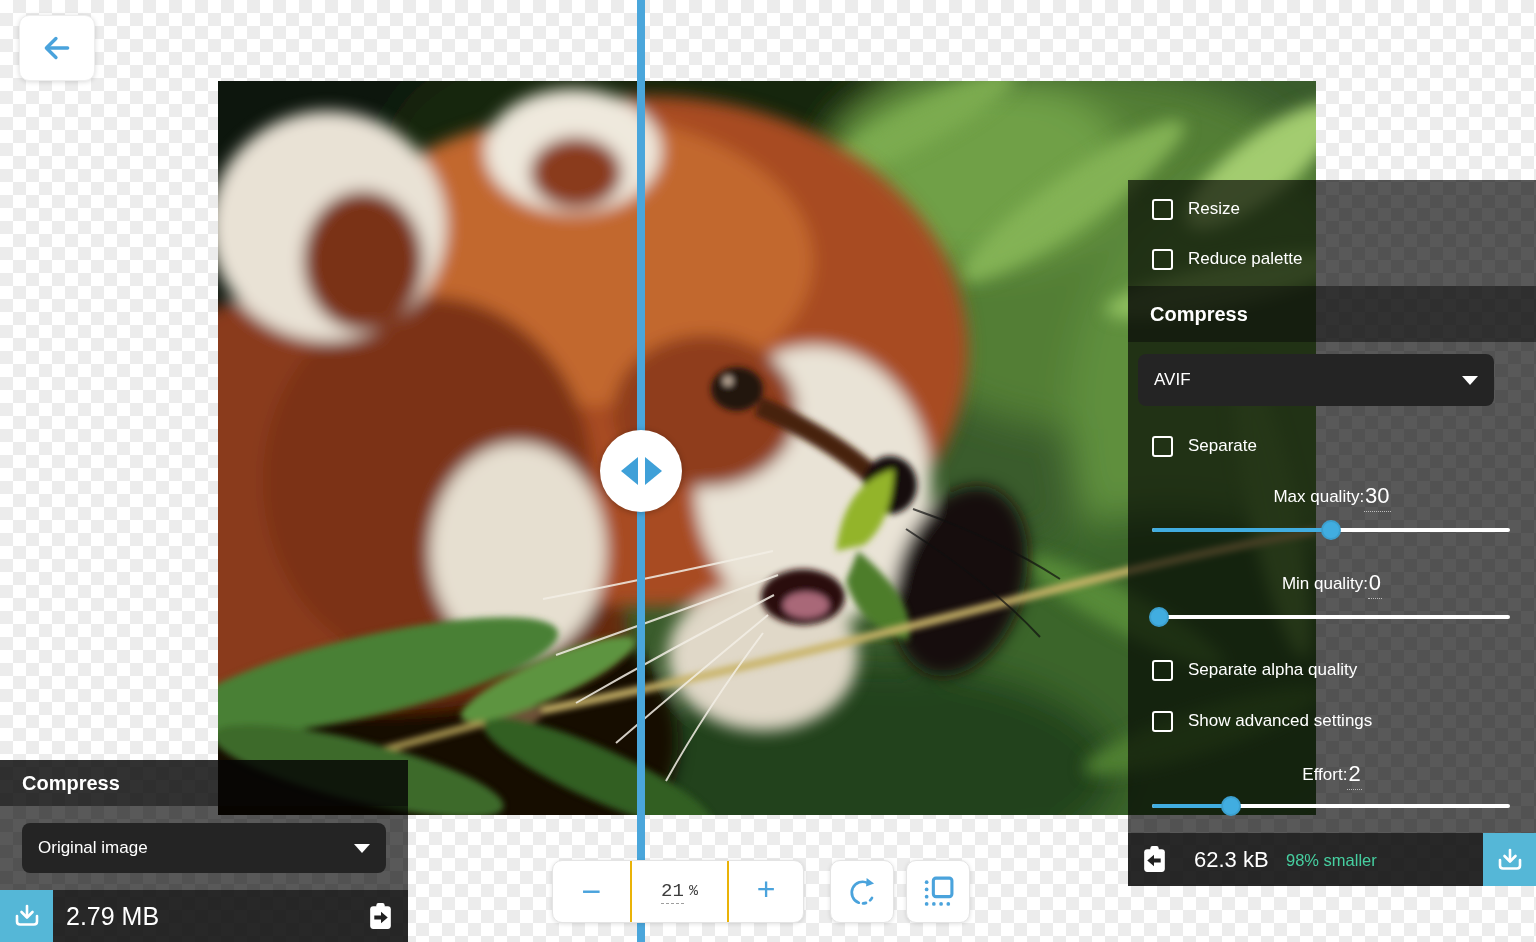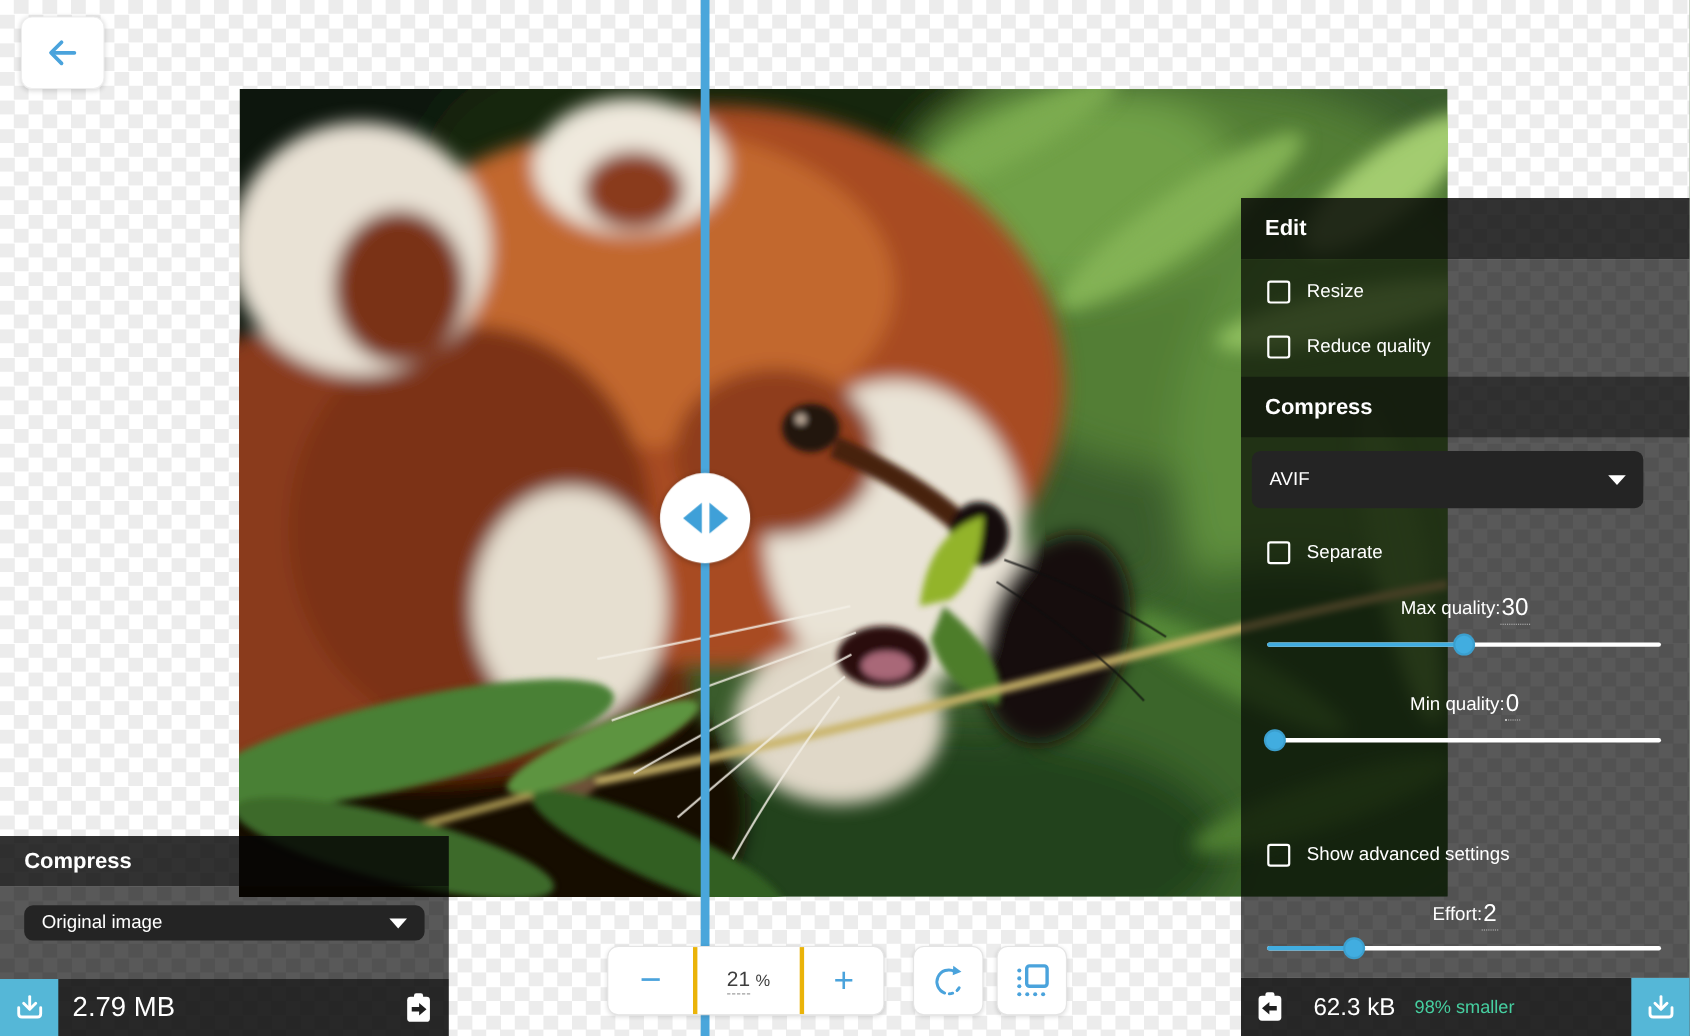--- a/index.html
+++ b/index.html
@@ -72,21 +72,21 @@
 
   .dl-btn { position:absolute; top:0; height:100%; width:53px; background:#55b7d7; display:flex; align-items:center; justify-content:center; cursor:pointer; }
   .copy-btn { position:absolute; display:flex; align-items:center; justify-content:center; cursor:pointer; background:transparent; border:none; }
 
   
   .toolbtn { position:absolute; top:860px; height:63px; background:#fff; border:1px solid #e4e4e4;
     border-radius:10px; box-shadow:0 1px 4px rgba(0,0,0,.13); z-index:5; display:flex; align-items:center; justify-content:center; cursor:pointer; }
   #zoom-group { position:absolute; left:552px; top:860px; width:252px; height:63px; background:#fff; border:1px solid #e4e4e4;
     border-radius:10px; box-shadow:0 1px 4px rgba(0,0,0,.13); z-index:5; display:flex; overflow:hidden; }
   .zseg { display:flex; align-items:center; justify-content:center; height:100%; }
-  .zseg + .zseg { border-left:4px solid #eab308; }
+  .zseg + .zseg { border-left:2px solid #eab308;font-family:Liberation Mono, monospace; }
   #zoom-minus { width:77px; color:#4aa3dc; font-size:34px; font-weight:400; cursor:pointer; }
   #zoom-val   { width:97px; cursor:text; }
   #zoom-plus  { width:76px; color:#4aa3dc; font-size:32px; font-weight:400; cursor:pointer; }
   .zoom-num { font-size:19px; color:#3d3d3d; border-bottom:1px dashed #9e9e9e; padding-bottom:1px; }
   .zoom-unit { font-size:15px; color:#3d3d3d; margin-left:5px; }
   #rotate-btn { left:830px; width:64px; }
   #toggle-btn { left:906px; width:64px; }
 </style>
 </head>
 <body>
@@ -188,21 +188,21 @@
           <path d="M15,7 L6,16 L15,25"></path>
       </g>
     </svg>
   </div>
 
   <div id="left-panel">
     <div id="lp-header" class="panel-header">
       <span>Compress</span>
     </div>
     <div id="lp-body" class="panel-body">
-      <div class="dd-select" style="left:22px; top:17px; width:364px; height:32px;">
+      <div class="dd-select" style="left:22px; top:17px; width:364px; height:50px;">
         <span>Original image</span>
         <span class="dd-caret"></span>
       </div>
     </div>
     <div id="lp-result" class="result-bar">
       <div class="dl-btn" style="left:0;">
         <svg width="30" height="30" viewBox="0 0 30 30">
           <g fill="none" stroke="#fff" stroke-width="2.6" stroke-linecap="round" stroke-linejoin="round">
             <path d="M15,5 V16"></path>
               <path d="M9.5,11 L15,16.5 L20.5,11"></path>
@@ -215,31 +215,28 @@
         <svg width="31" height="31" viewBox="0 0 30 30">
           <rect x="5" y="5" width="20" height="22" rx="3" fill="#fff"></rect>
           <rect x="11" y="2" width="8" height="6" rx="2" fill="#fff"></rect>
           <path d="M9,14 H15.5 V10.5 L22,16 L15.5,21.5 V18 H9 Z" fill="#1f1f1f"></path>
         </svg>
       </button>
     </div>
   </div>
 
   <div id="right-panel">
-    <div id="rp-edit-header" class="panel-header">
-      <span>Edit</span>
-    </div>
     <div id="rp-edit-body" class="panel-body">
       <div class="cbx-row" style="top:17px;">
         <span class="cbx"></span>
         <span class="cbx-label">Resize</span>
       </div>
       <div class="cbx-row" style="top:67px;">
         <span class="cbx"></span>
-        <span class="cbx-label">Reduce quality</span>
+        <span class="cbx-label">Reduce palette</span>
       </div>
     </div>
     <div id="rp-compress-header" class="panel-header">
       <span>Compress</span>
     </div>
     <div id="rp-options" class="panel-body">
       <div class="dd-select" style="left:10px; top:12px; width:356px; height:52px;">
         <span>AVIF</span>
         <span class="dd-caret"></span>
       </div>
@@ -262,20 +259,24 @@
       <div class="field-row" style="top:231px;">
         <span class="field-label">Min quality:</span>
         <span class="field-value">0</span>
       </div>
       <div class="slider" style="top:265px;">
         <div class="track"></div>
         <div class="fill" style="width: 2%;"></div>
         <div class="thumb" style="left: calc(2% - 10px);"></div>
       </div>
 
+      <div class="cbx-row" style="top:316px;">
+        <span class="cbx"></span>
+        <span class="cbx-label">Separate alpha quality</span>
+      </div>
       <div class="cbx-row" style="top:367px;">
         <span class="cbx"></span>
         <span class="cbx-label">Show advanced settings</span>
       </div>
 
       <div class="field-row" style="top:422px;">
         <span class="field-label">Effort:</span>
         <span class="field-value">2</span>
       </div>
       <div class="slider" style="top:454px;">

